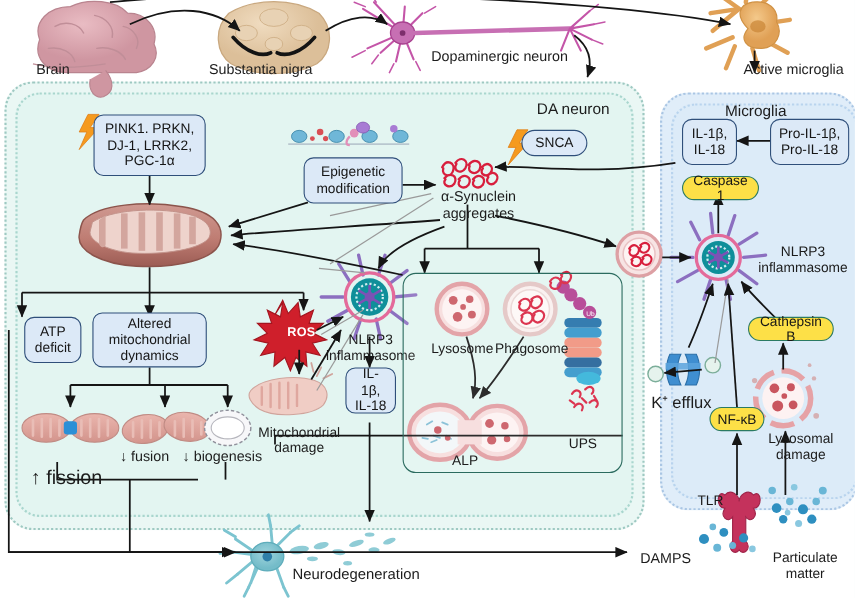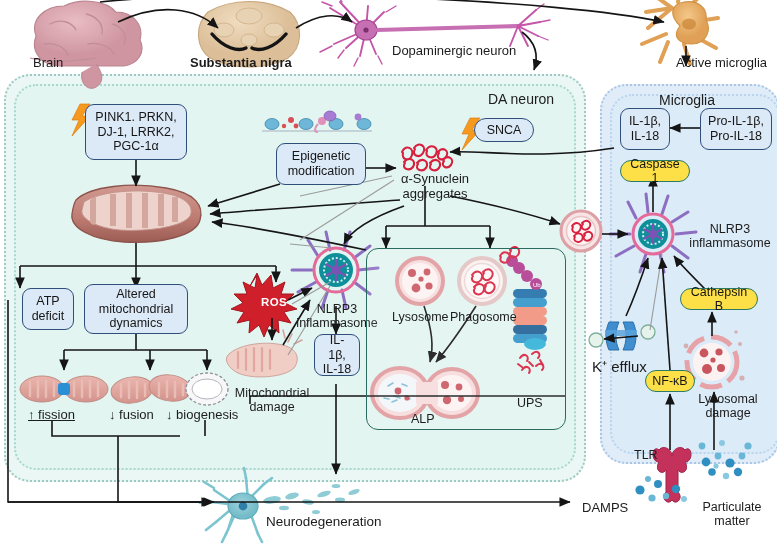--- a/index.html
+++ b/index.html
@@ -463,21 +463,21 @@
     <path class="ar" d="M712,336 L712,312" marker-end="url(#ah)"></path>
 
     <path class="ar" d="M670,450 L670,394" marker-end="url(#ah)"></path>
 
     <path class="ar" d="M714,450 L714,392" marker-end="url(#ah)"></path>
 
     <path class="ar" d="M8,502 L570,502" marker-end="url(#ah)"></path>
   </svg>
 
   <div class="lbl" style="left:33px;top:56px;font-size:13px;">Brain</div>
-  <div class="lbl" style="left:190px;top:56px;font-size:13px;font-weight:bold;">Substantia nigra</div>
+  <div class="lbl" style="left:190px;top:56px;font-size:13px;">Substantia nigra</div>
   <div class="lbl" style="left:392px;top:44px;font-size:13px;">Dopaminergic neuron</div>
   <div class="lbl" style="left:676px;top:56px;font-size:13px;">Active microglia</div>
 
   <div class="lbl" style="left:488px;top:91px;font-size:14px;">DA neuron</div>
   <div class="lbl" style="left:659px;top:92px;font-size:14px;">Microglia</div>
 
   <div class="bbox" style="left:85px;top:104px;width:102px;height:56px;flex-direction:column;">
     <span>PINK1. PRKN,</span>
     <span>DJ-1, LRRK2,</span>
     <span>PGC-1α</span>
@@ -501,21 +501,21 @@
     <span>ATP</span>
     <span>deficit</span>
   </div>
 
   <div class="bbox" style="left:84px;top:284px;width:104px;height:50px;flex-direction:column;">
     <span>Altered</span>
     <span>mitochondrial</span>
     <span>dynamics</span>
   </div>
 
-  <div class="lbl" style="left:28px;top:408px;font-size:13px;text-decoration:underline;">↑ fission</div>
+  <div class="lbl" style="left:28px;top:424px;font-size:18px;">↑ fission</div>
   <div class="lbl" style="left:109px;top:408px;font-size:13px;">↓ fusion</div>
   <div class="lbl" style="left:166px;top:408px;font-size:13px;">↓ biogenesis</div>
 
   <div class="ros" style="left:252px;top:292px;width:44px;height:20px;">ROS</div>
 
   <div class="lbl ctr" style="left:222px;top:386px;width:100px;font-size:12.5px;">
     <div>Mitochondrial</div>
     <div>damage</div>
   </div>
 

